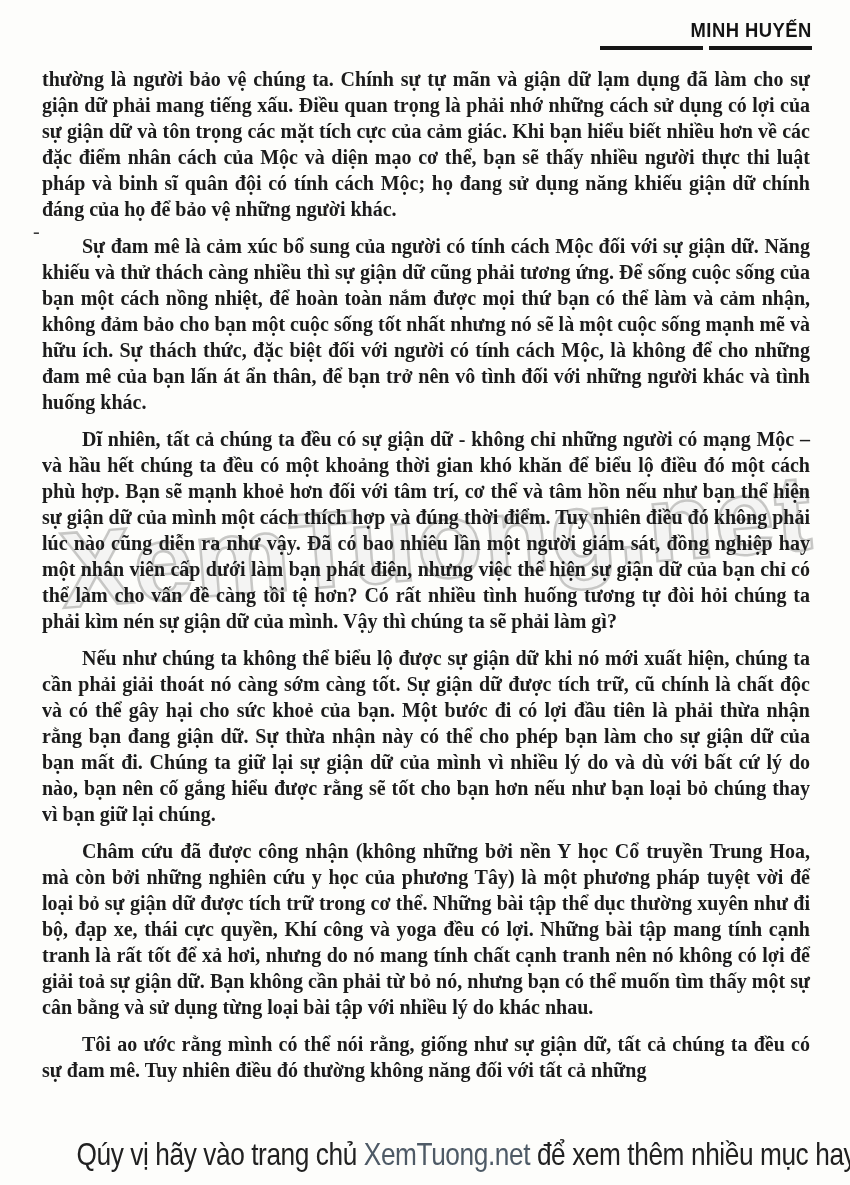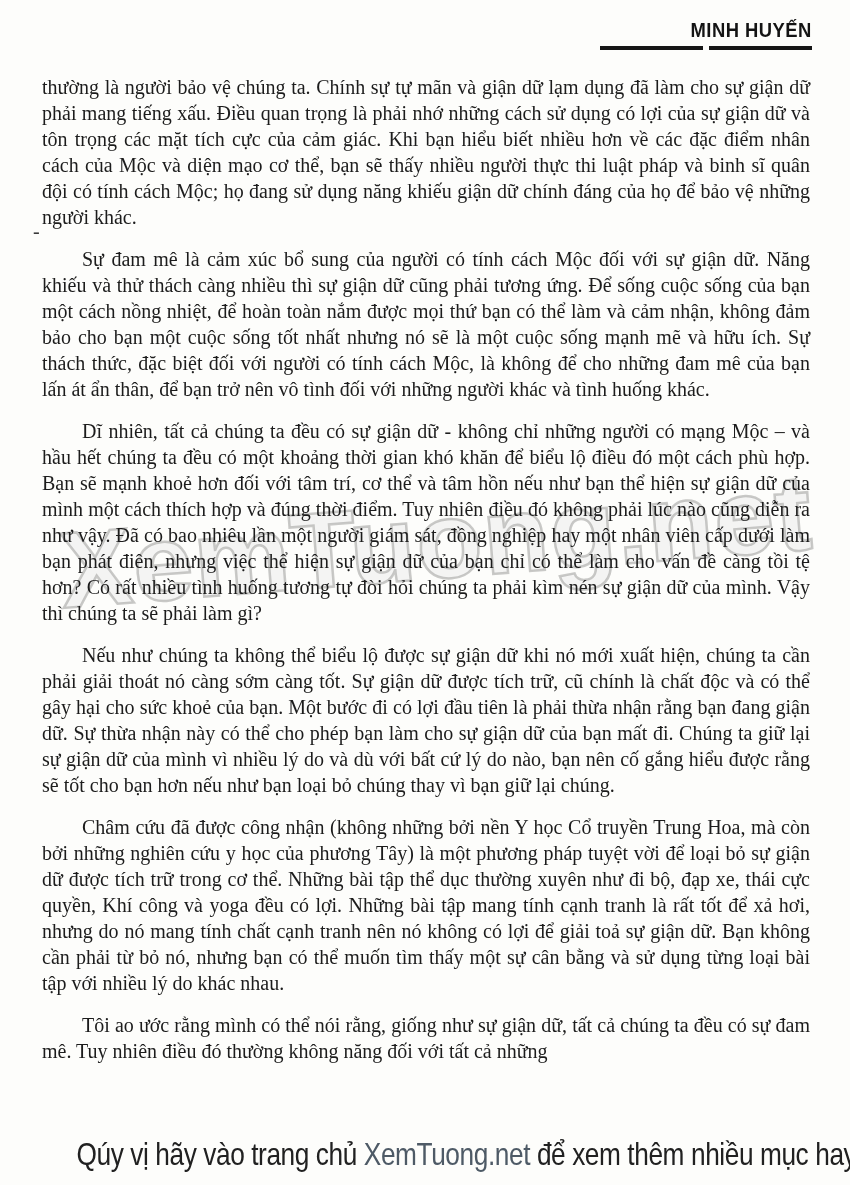--- a/index.html
+++ b/index.html
@@ -63,21 +63,21 @@
     position: absolute;
     left: 42px;
     top: 58px;
     width: 768px;
     z-index: 2;
     text-align: justify;
     font-size: 20px;
     line-height: 26px;
     color: #1c1c1c;
   }
-  .body-text p { margin: 16px 0 11px 0; text-indent: 40px; }
+  .body-text p { margin: 8px 0 11px 0; text-indent: 40px; font-weight: bold; }
   .body-text p.first { text-indent: 0; }
 
   
   .margin-mark {
     position: absolute;
     left: 33px;
     top: 220px;
     z-index: 2;
     font-size: 20px;
     color: #3a3a3a;

